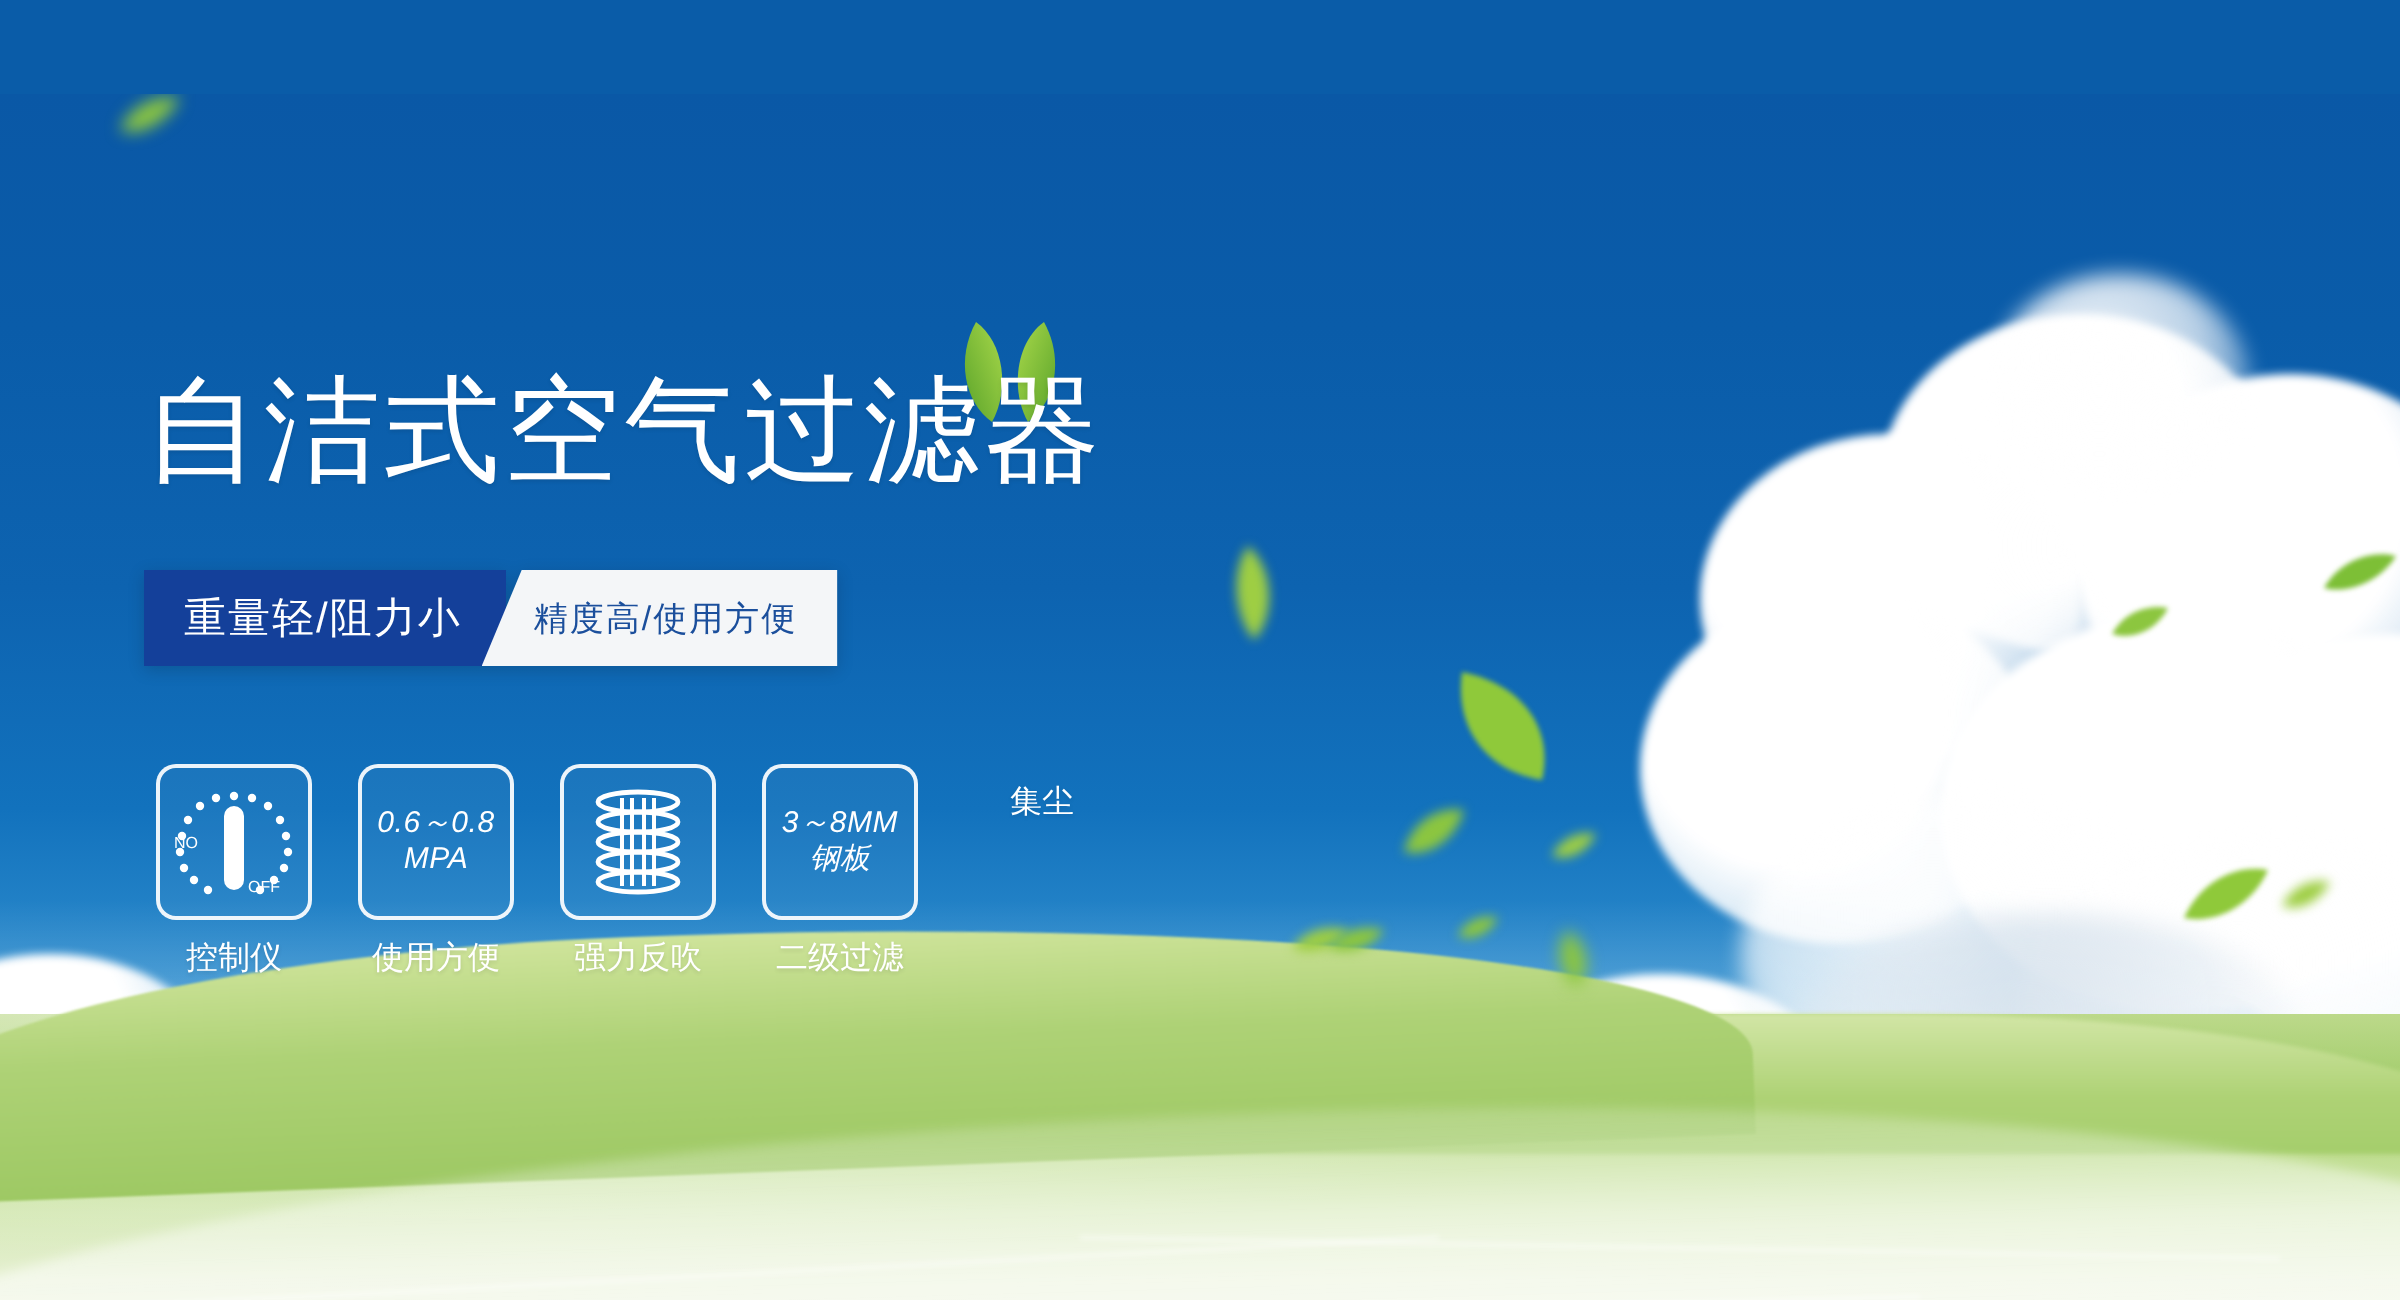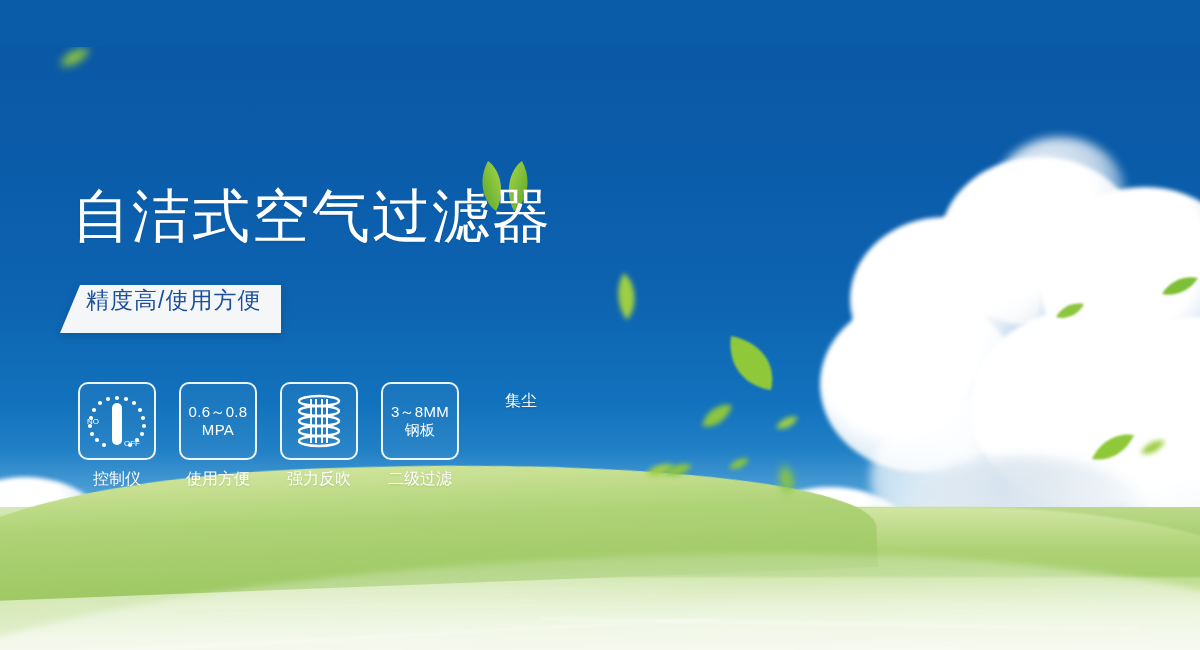--- a/index.html
+++ b/index.html
@@ -108,44 +108,44 @@
     filter:drop-shadow(0 2px 4px rgba(0,0,0,.16));
   }
   .subbar-left{
     background:#14409a;
     display:flex;align-items:center;
     padding:0 22px 0 20px;
     color:#ffffff;font-size:21px;letter-spacing:1px;
   }
   .subbar-right{
     background:#f4f6f8;
-    display:flex;
+    display:flex;align-items:center;
     padding:0 20px 0 26px;
-    color:#1b4f9c;font-size:23px;letter-spacing:1px;
+    color:#1b4f9c;font-size:17px;letter-spacing:1px;
     clip-path:polygon(20px 0, 100% 0, 100% 100%, 0 100%);
     margin-left:-12px;
   }
 
   
   .features{
     position:absolute;left:78px;top:335px;
     display:flex;gap:23px;
   }
   .feature{width:78px;display:flex;flex-direction:column;align-items:center;}
   .feature-box{
     width:78px;height:78px;
     border:2px solid rgba(255,255,255,.92);
     border-radius:10px;
     display:flex;align-items:center;justify-content:center;
     background:rgba(255,255,255,.045);
     position:relative;overflow:hidden;
   }
   .feature-text{
     color:#ffffff;text-align:center;line-height:1.18;
-    font-size:15px;letter-spacing:.3px;
+    font-size:15px;letter-spacing:.3px;font-style:italic;
   }
   .feature-text .l2{display:block;}
   .feature-label{
     margin-top:9px;color:#ffffff;font-size:16px;white-space:nowrap;
     text-shadow:0 1px 2px rgba(0,0,0,.12);
   }
   .feature-box svg{display:block;}
 
   
   .leaf{position:absolute;pointer-events:none;}
@@ -220,20 +220,23 @@
         </linearGradient>
       </defs>
       <path d="M24 54 C10 44 6 22 16 4 C30 14 33 38 24 54 Z" fill="url(#lg1)"></path>
       <path d="M42 54 C56 44 60 22 50 4 C36 14 33 38 42 54 Z" fill="url(#lg2)"></path>
     </svg>
   </div>
 
   <div class="title">自洁式空气过滤器</div>
 
   <div class="subbar">
+    <div class="subbar-left">
+      <span>重量轻/阻力小</span>
+    </div>
     <div class="subbar-right">
       <span>精度高/使用方便</span>
     </div>
   </div>
 
   <div class="features">
 
     <div class="feature">
       <div class="feature-box">
         <svg width="66" height="62" viewBox="0 0 66 62">

